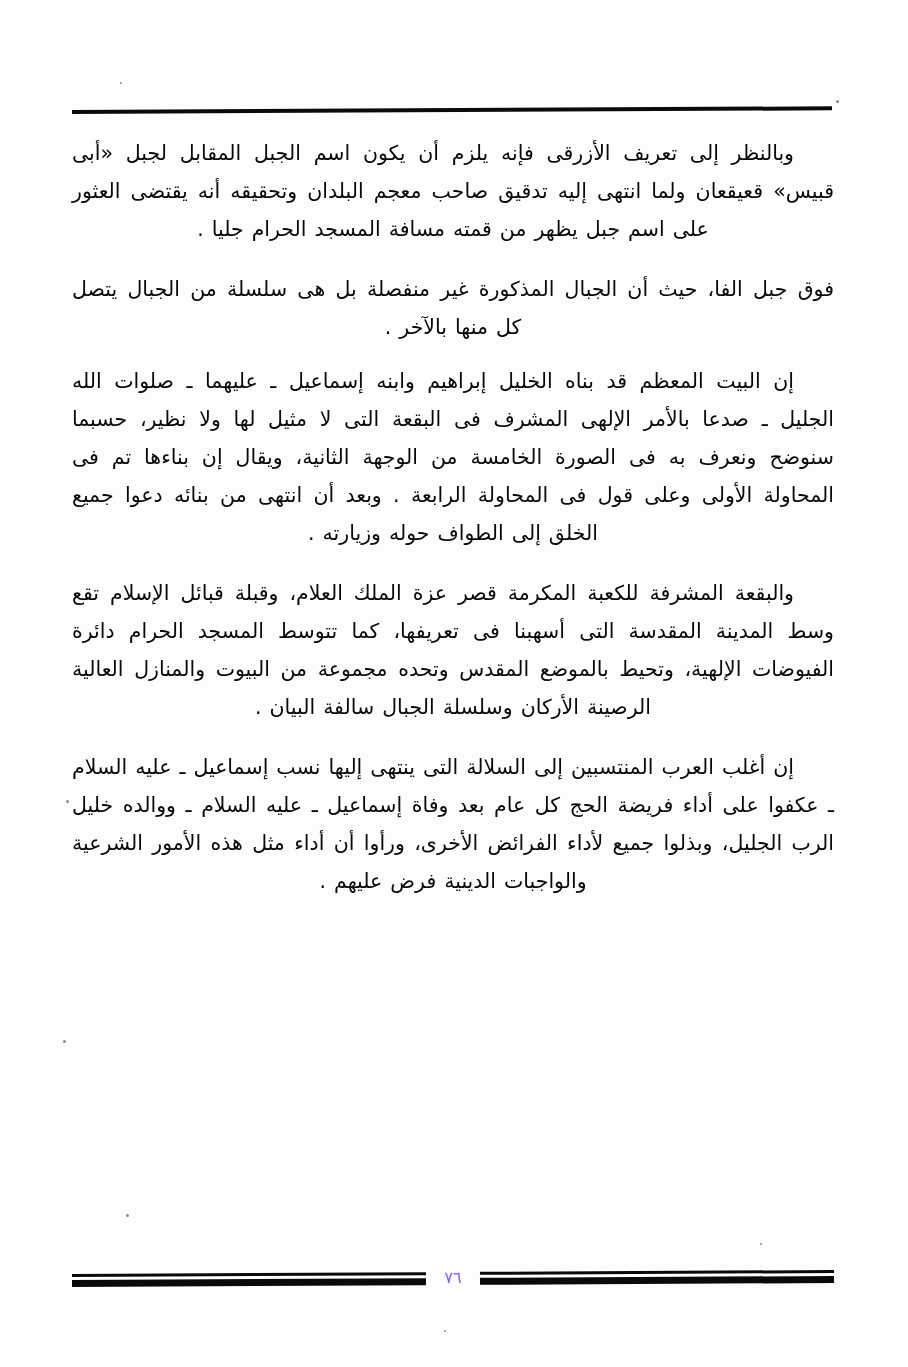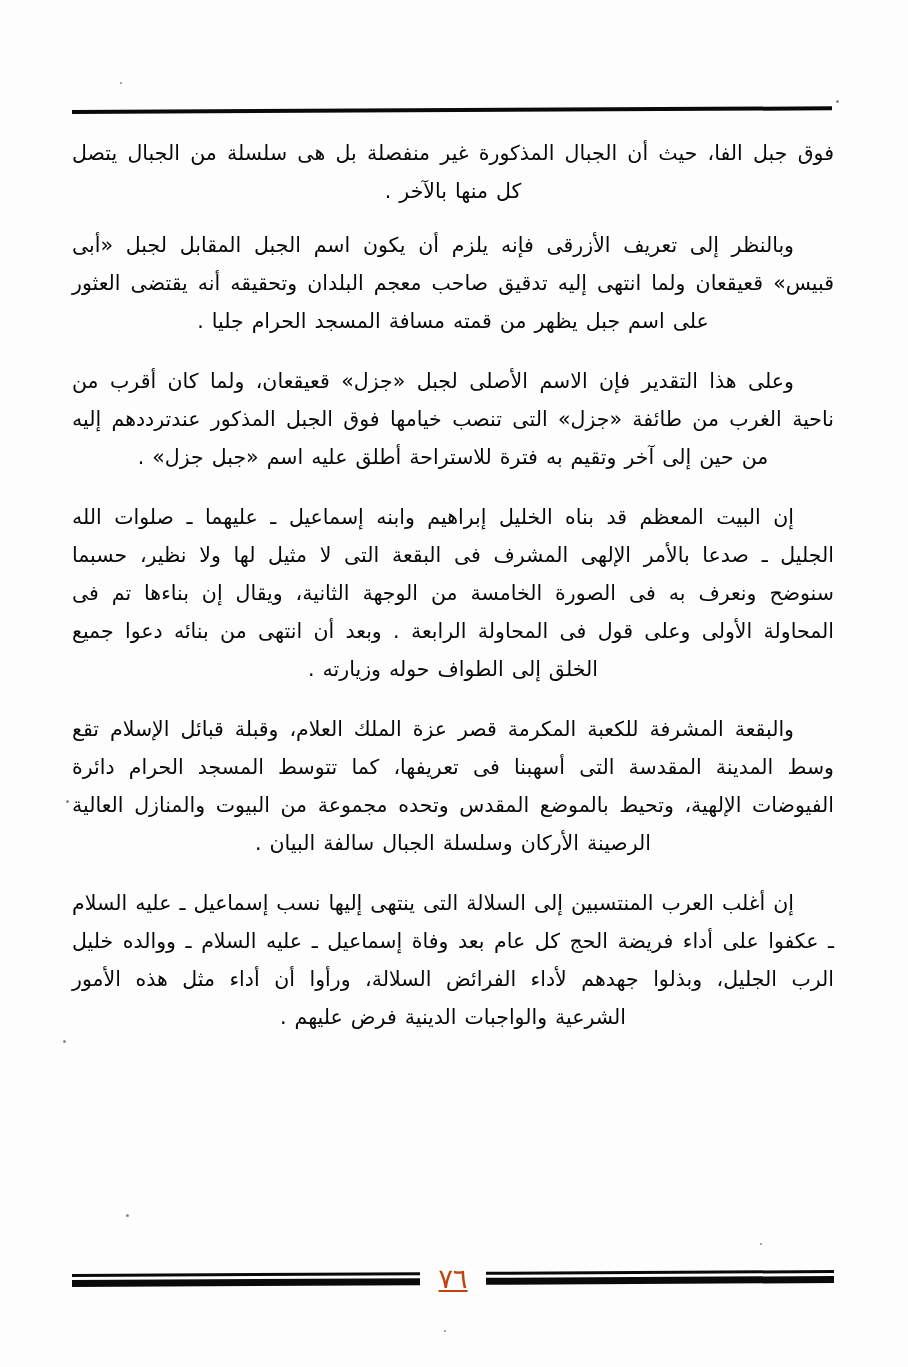--- a/index.html
+++ b/index.html
@@ -96,52 +96,50 @@
     width: 100%;
   }
   .rule-thick {
     height: 7px;
     background: #0a0a0a;
     width: 100%;
   }
   .page-number {
     flex: 0 0 auto;
     font-family: "DejaVu Sans", "Liberation Sans", sans-serif;
-    font-size: 27px;
-    color: #c2410c;
+    font-size: 16px;
+    color: #8b5cf6;
     line-height: 1;
     padding: 0 4px;
     white-space: nowrap;
-    text-decoration: underline;
   }
 
   
   .speck {
     position: absolute;
     background: #2b2b2b;
     border-radius: 50%;
     opacity: .55;
   }
 </style>
 </head>
 <body>
 
 <div class="page">
 
   <div class="top-rule-wrap">
     <div class="top-rule"></div>
   </div>
 
   <div class="body-text">
+    <p class="para gap-lg">وبالنظر إلى تعريف الأزرقى فإنه يلزم أن يكون اسم الجبل المقابل لجبل «أبى قبيس» قعيقعان ولما انتهى إليه تدقيق صاحب معجم البلدان وتحقيقه أنه يقتضى العثور على اسم جبل يظهر من قمته مسافة المسجد الحرام جليا .</p>
     <p class="para no-indent">فوق جبل الفا، حيث أن الجبال المذكورة غير منفصلة بل هى سلسلة من الجبال يتصل كل منها بالآخر .</p>
-    <p class="para gap-lg">وبالنظر إلى تعريف الأزرقى فإنه يلزم أن يكون اسم الجبل المقابل لجبل «أبى قبيس» قعيقعان ولما انتهى إليه تدقيق صاحب معجم البلدان وتحقيقه أنه يقتضى العثور على اسم جبل يظهر من قمته مسافة المسجد الحرام جليا .</p>
-    <p class="para gap-lg">وعلى هذا التقدير فإن الاسم الأصلى لجبل «جزل» قعيقعان، ولما كان أقرب من ناحية الغرب من طائفة «جزل» التى تنصب خيامها فوق الجبل المذكور عندترددهم إليه من حين إلى آخر وتقيم به فترة للاستراحة أطلق عليه اسم «جبل جزل» .</p>
     <p class="para gap-lg">إن البيت المعظم قد بناه الخليل إبراهيم وابنه إسماعيل ـ عليهما ـ صلوات الله الجليل ـ صدعا بالأمر الإلهى المشرف فى البقعة التى لا مثيل لها ولا نظير، حسبما سنوضح ونعرف به فى الصورة الخامسة من الوجهة الثانية، ويقال إن بناءها تم فى المحاولة الأولى وعلى قول فى المحاولة الرابعة . وبعد أن انتهى من بنائه دعوا جميع الخلق إلى الطواف حوله وزيارته .</p>
     <p class="para gap-lg">والبقعة المشرفة للكعبة المكرمة قصر عزة الملك العلام، وقبلة قبائل الإسلام تقع وسط المدينة المقدسة التى أسهبنا فى تعريفها، كما تتوسط المسجد الحرام دائرة الفيوضات الإلهية، وتحيط بالموضع المقدس وتحده مجموعة من البيوت والمنازل العالية الرصينة الأركان وسلسلة الجبال سالفة البيان .</p>
-    <p class="para">إن أغلب العرب المنتسبين إلى السلالة التى ينتهى إليها نسب إسماعيل ـ عليه السلام ـ عكفوا على أداء فريضة الحج كل عام بعد وفاة إسماعيل ـ عليه السلام ـ ووالده خليل الرب الجليل، وبذلوا جهدهم لأداء الفرائض السلالة، ورأوا أن أداء مثل هذه الأمور الشرعية والواجبات الدينية فرض عليهم .</p>
+    <p class="para">إن أغلب العرب المنتسبين إلى السلالة التى ينتهى إليها نسب إسماعيل ـ عليه السلام ـ عكفوا على أداء فريضة الحج كل عام بعد وفاة إسماعيل ـ عليه السلام ـ ووالده خليل الرب الجليل، وبذلوا جميع لأداء الفرائض الأخرى، ورأوا أن أداء مثل هذه الأمور الشرعية والواجبات الدينية فرض عليهم .</p>
   </div>
 
   <div class="footer">
     <div class="rule-group">
       <div class="rule-thin"></div>
       <div class="rule-thick"></div>
     </div>
     <div class="page-number">٧٦</div>
     <div class="rule-group">
       <div class="rule-thin"></div>

